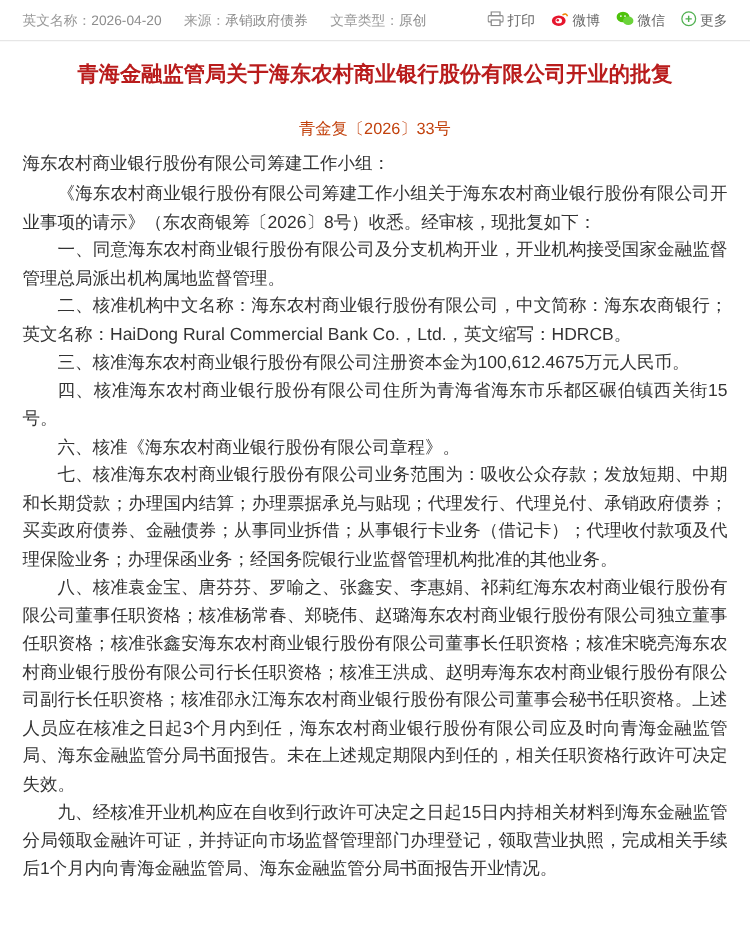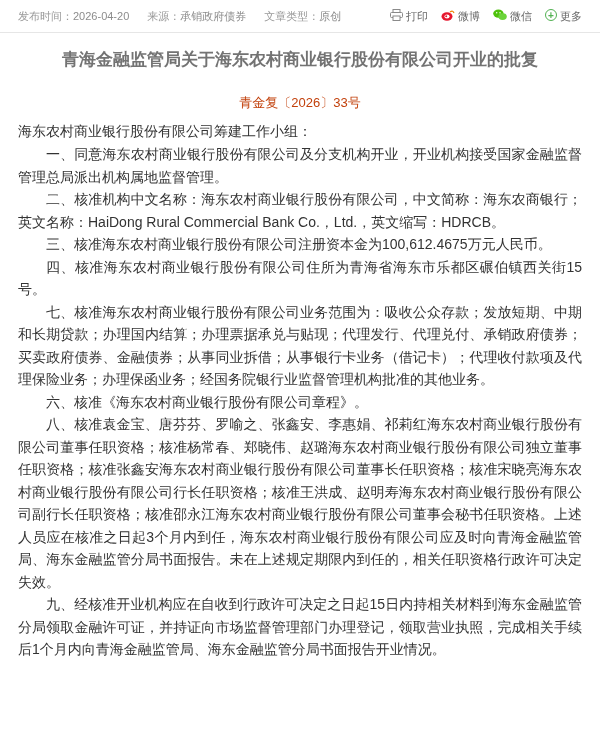--- a/index.html
+++ b/index.html
@@ -21,36 +21,36 @@
   .action{display:flex;align-items:flex-start;gap:3px;color:#666;cursor:pointer;white-space:nowrap;}
   .action svg{display:block;}
   .more-icon{
     width:12px;height:12px;border-radius:50%;background:#fff;border:1px solid #52b152;
     color:#52b152;font-size:10px;line-height:11px;text-align:center;font-weight:bold;
     box-sizing:border-box;
   }
   
   .article{padding:0 18px;}
   .doc-title{
-    text-align:center;font-size:17px;font-weight:bold;color:#737373;
+    text-align:center;font-size:17px;font-weight:bold;color:#b91c1c;
     margin:15px 30px 0 30px;line-height:1.45;
   }
   .doc-number{
     text-align:center;font-size:13px;color:#c2410c;margin:21px 0 9px 0;
   }
   .doc-body{font-size:14px;color:#333;line-height:22.5px;text-align:justify;}
   .doc-body p{margin:0;text-indent:2em;}
   .doc-body p.salutation{text-indent:0;font-family:Liberation Serif, serif;}
 </style>
 </head>
 <body>
 
 <div class="meta-bar">
   <div class="meta-left">
-    <span class="meta-item"><span>发布时间：</span><span class="val">2026-04-20</span></span>
+    <span class="meta-item"><span>英文名称：</span><span class="val">2026-04-20</span></span>
     <span class="meta-item"><span>来源：</span><span class="val">承销政府债券</span></span>
     <span class="meta-item"><span>文章类型：</span><span class="val">原创</span></span>
   </div>
   <div class="meta-actions">
     <span class="action">
       <span>
           <svg width="13" height="12" viewBox="0 0 13 12">
             <rect x="3" y="0.5" width="7" height="3" fill="none" stroke="#8a8a8a"></rect>
             <rect x="0.5" y="3.5" width="12" height="5" rx="1" fill="none" stroke="#8a8a8a"></rect>
             <rect x="3" y="7" width="7" height="4.5" fill="#fff" stroke="#8a8a8a"></rect>
@@ -85,23 +85,24 @@
       <span>更多</span>
     </span>
   </div>
 </div>
 
 <div class="article">
   <h1 class="doc-title">青海金融监管局关于海东农村商业银行股份有限公司开业的批复</h1>
   <div class="doc-number">青金复〔2026〕33号</div>
   <div class="doc-body">
     <p class="salutation">海东农村商业银行股份有限公司筹建工作小组：</p>
+    <p>《海东农村商业银行股份有限公司筹建工作小组关于海东农村商业银行股份有限公司开业事项的请示》（东农商银筹〔2026〕8号）收悉。经审核，现批复如下：</p>
     <p>一、同意海东农村商业银行股份有限公司及分支机构开业，开业机构接受国家金融监督管理总局派出机构属地监督管理。</p>
     <p>二、核准机构中文名称：海东农村商业银行股份有限公司，中文简称：海东农商银行；英文名称：HaiDong Rural Commercial Bank Co.，Ltd.，英文缩写：HDRCB。</p>
     <p>三、核准海东农村商业银行股份有限公司注册资本金为100,612.4675万元人民币。</p>
     <p>四、核准海东农村商业银行股份有限公司住所为青海省海东市乐都区碾伯镇西关街15号。</p>
+    <p>六、核准《海东农村商业银行股份有限公司章程》。</p>
     <p>七、核准海东农村商业银行股份有限公司业务范围为：吸收公众存款；发放短期、中期和长期贷款；办理国内结算；办理票据承兑与贴现；代理发行、代理兑付、承销政府债券；买卖政府债券、金融债券；从事同业拆借；从事银行卡业务（借记卡）；代理收付款项及代理保险业务；办理保函业务；经国务院银行业监督管理机构批准的其他业务。</p>
-    <p>六、核准《海东农村商业银行股份有限公司章程》。</p>
     <p>八、核准袁金宝、唐芬芬、罗喻之、张鑫安、李惠娟、祁莉红海东农村商业银行股份有限公司董事任职资格；核准杨常春、郑晓伟、赵璐海东农村商业银行股份有限公司独立董事任职资格；核准张鑫安海东农村商业银行股份有限公司董事长任职资格；核准宋晓亮海东农村商业银行股份有限公司行长任职资格；核准王洪成、赵明寿海东农村商业银行股份有限公司副行长任职资格；核准邵永江海东农村商业银行股份有限公司董事会秘书任职资格。上述人员应在核准之日起3个月内到任，海东农村商业银行股份有限公司应及时向青海金融监管局、海东金融监管分局书面报告。未在上述规定期限内到任的，相关任职资格行政许可决定失效。</p>
     <p>九、经核准开业机构应在自收到行政许可决定之日起15日内持相关材料到海东金融监管分局领取金融许可证，并持证向市场监督管理部门办理登记，领取营业执照，完成相关手续后1个月内向青海金融监管局、海东金融监管分局书面报告开业情况。</p>
 
   </div>
 </div>
 
 </body></html>

